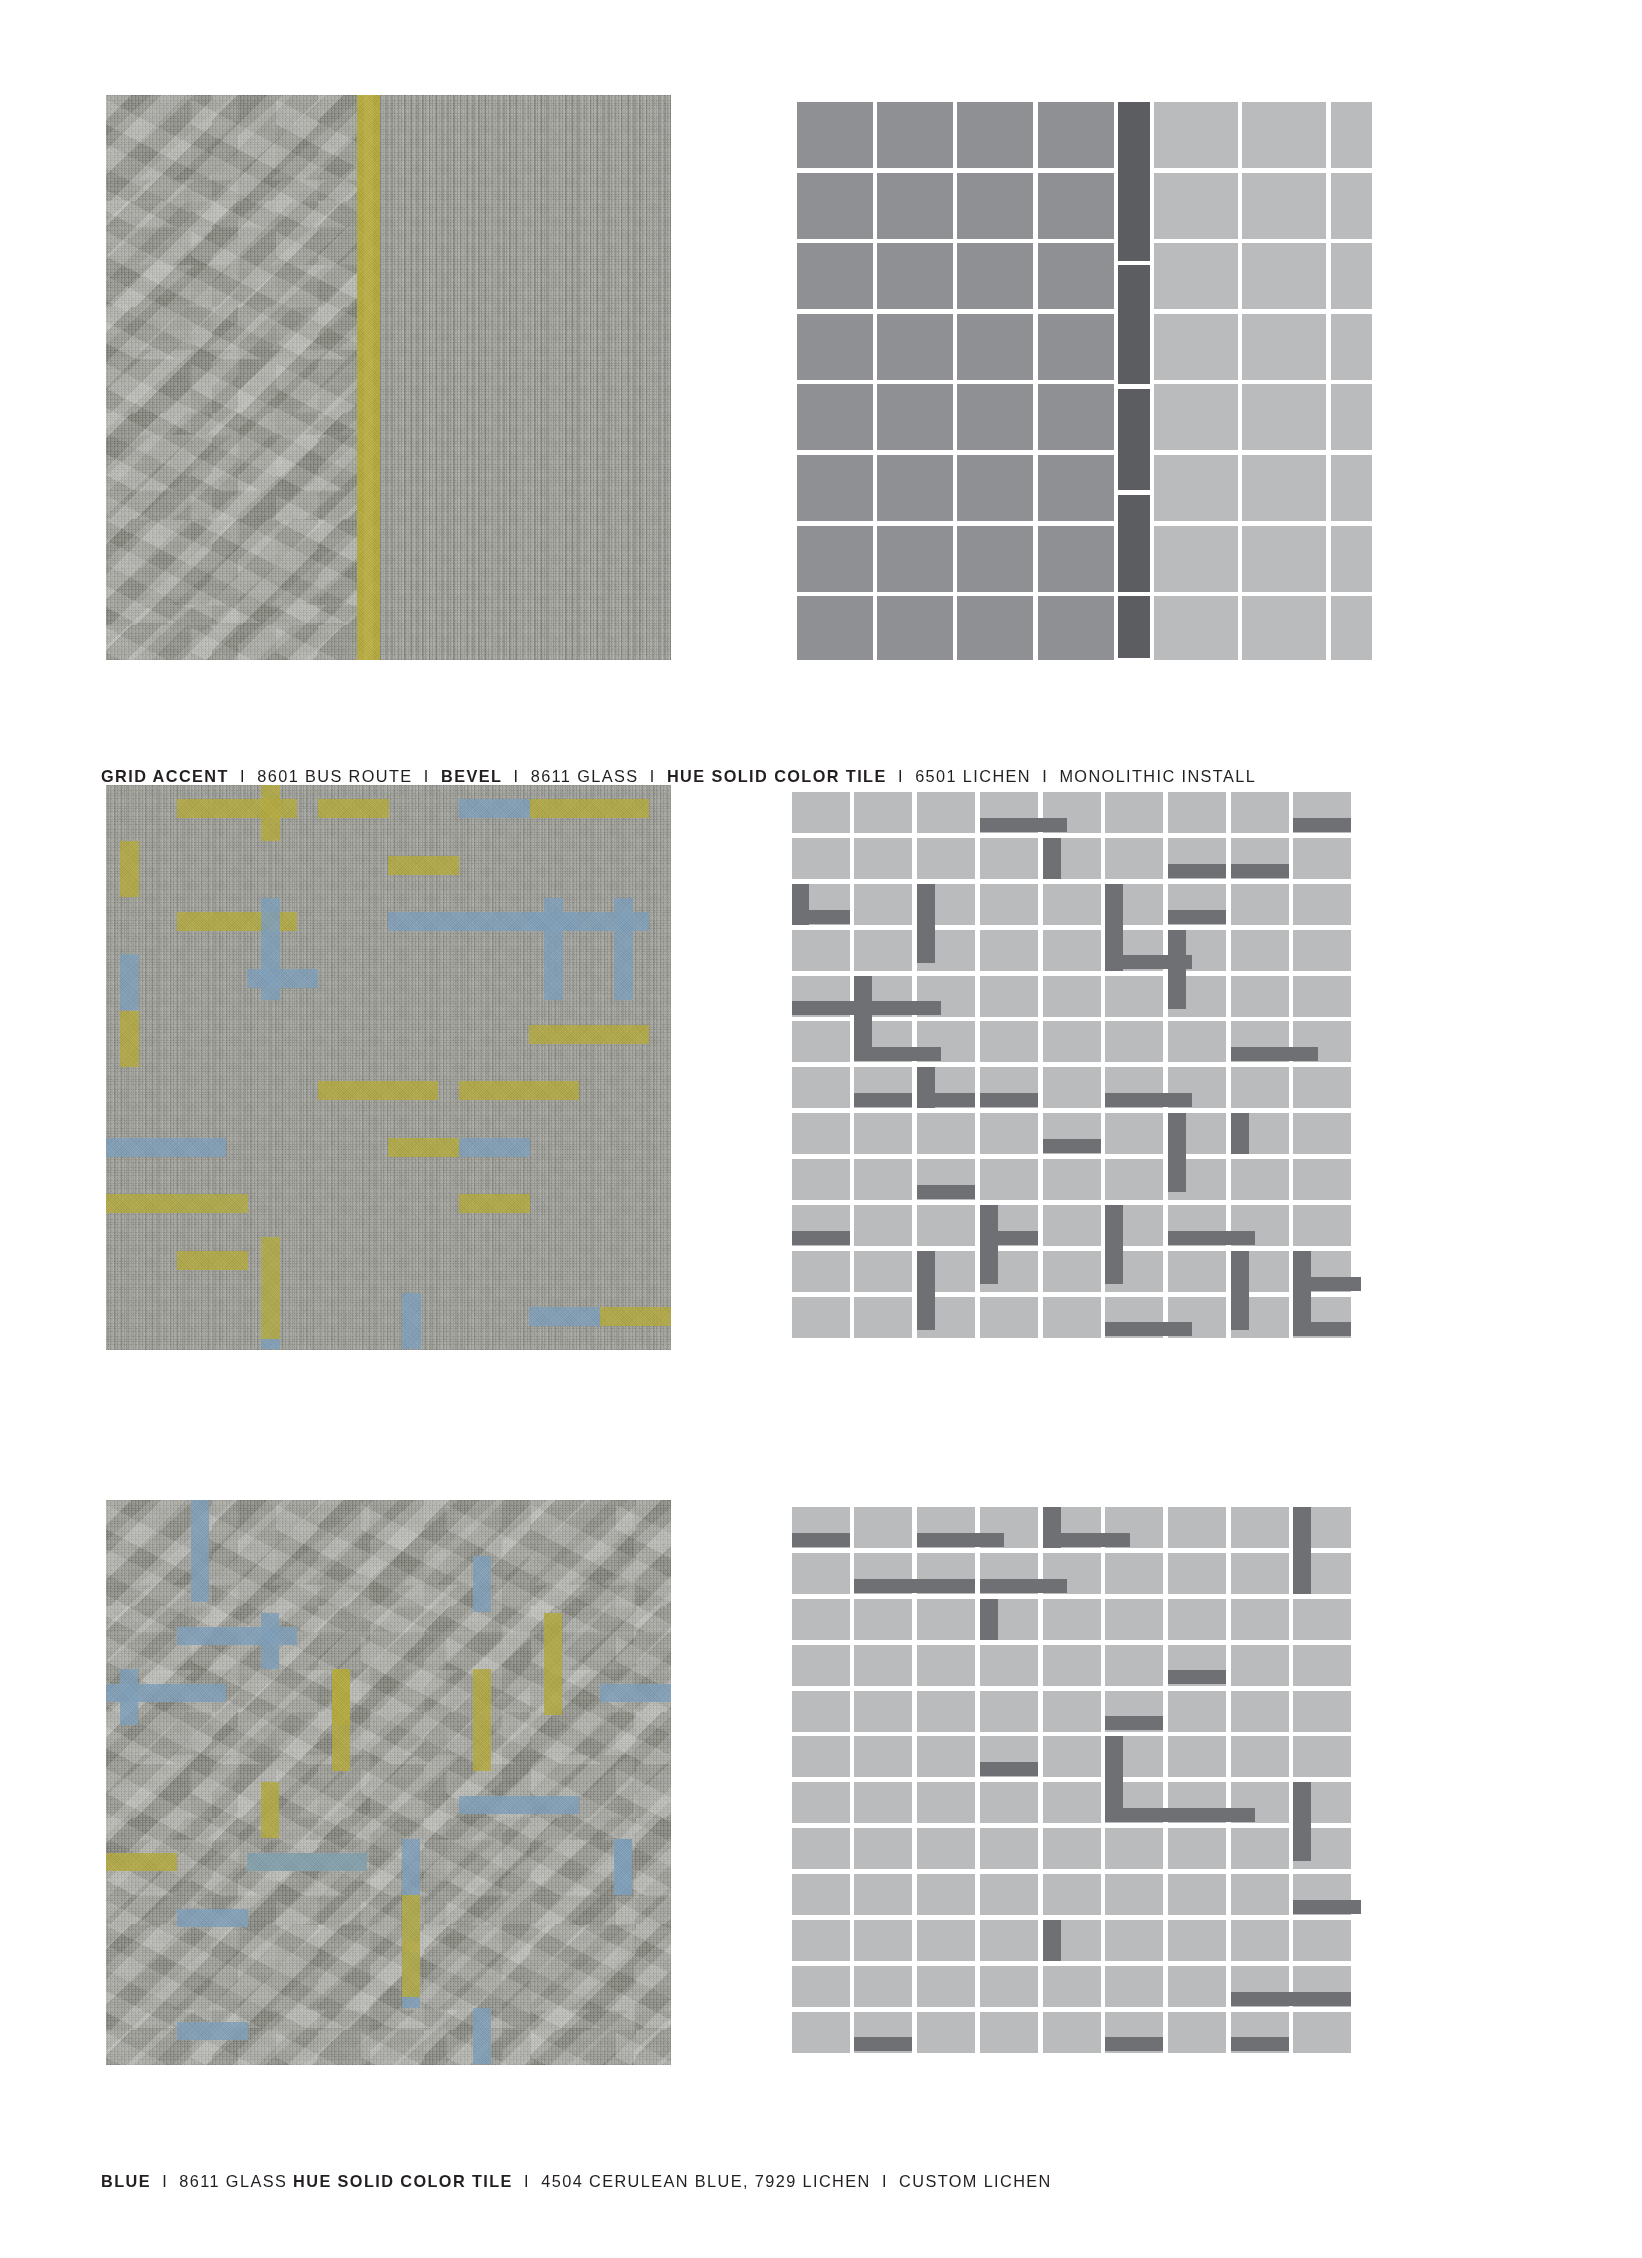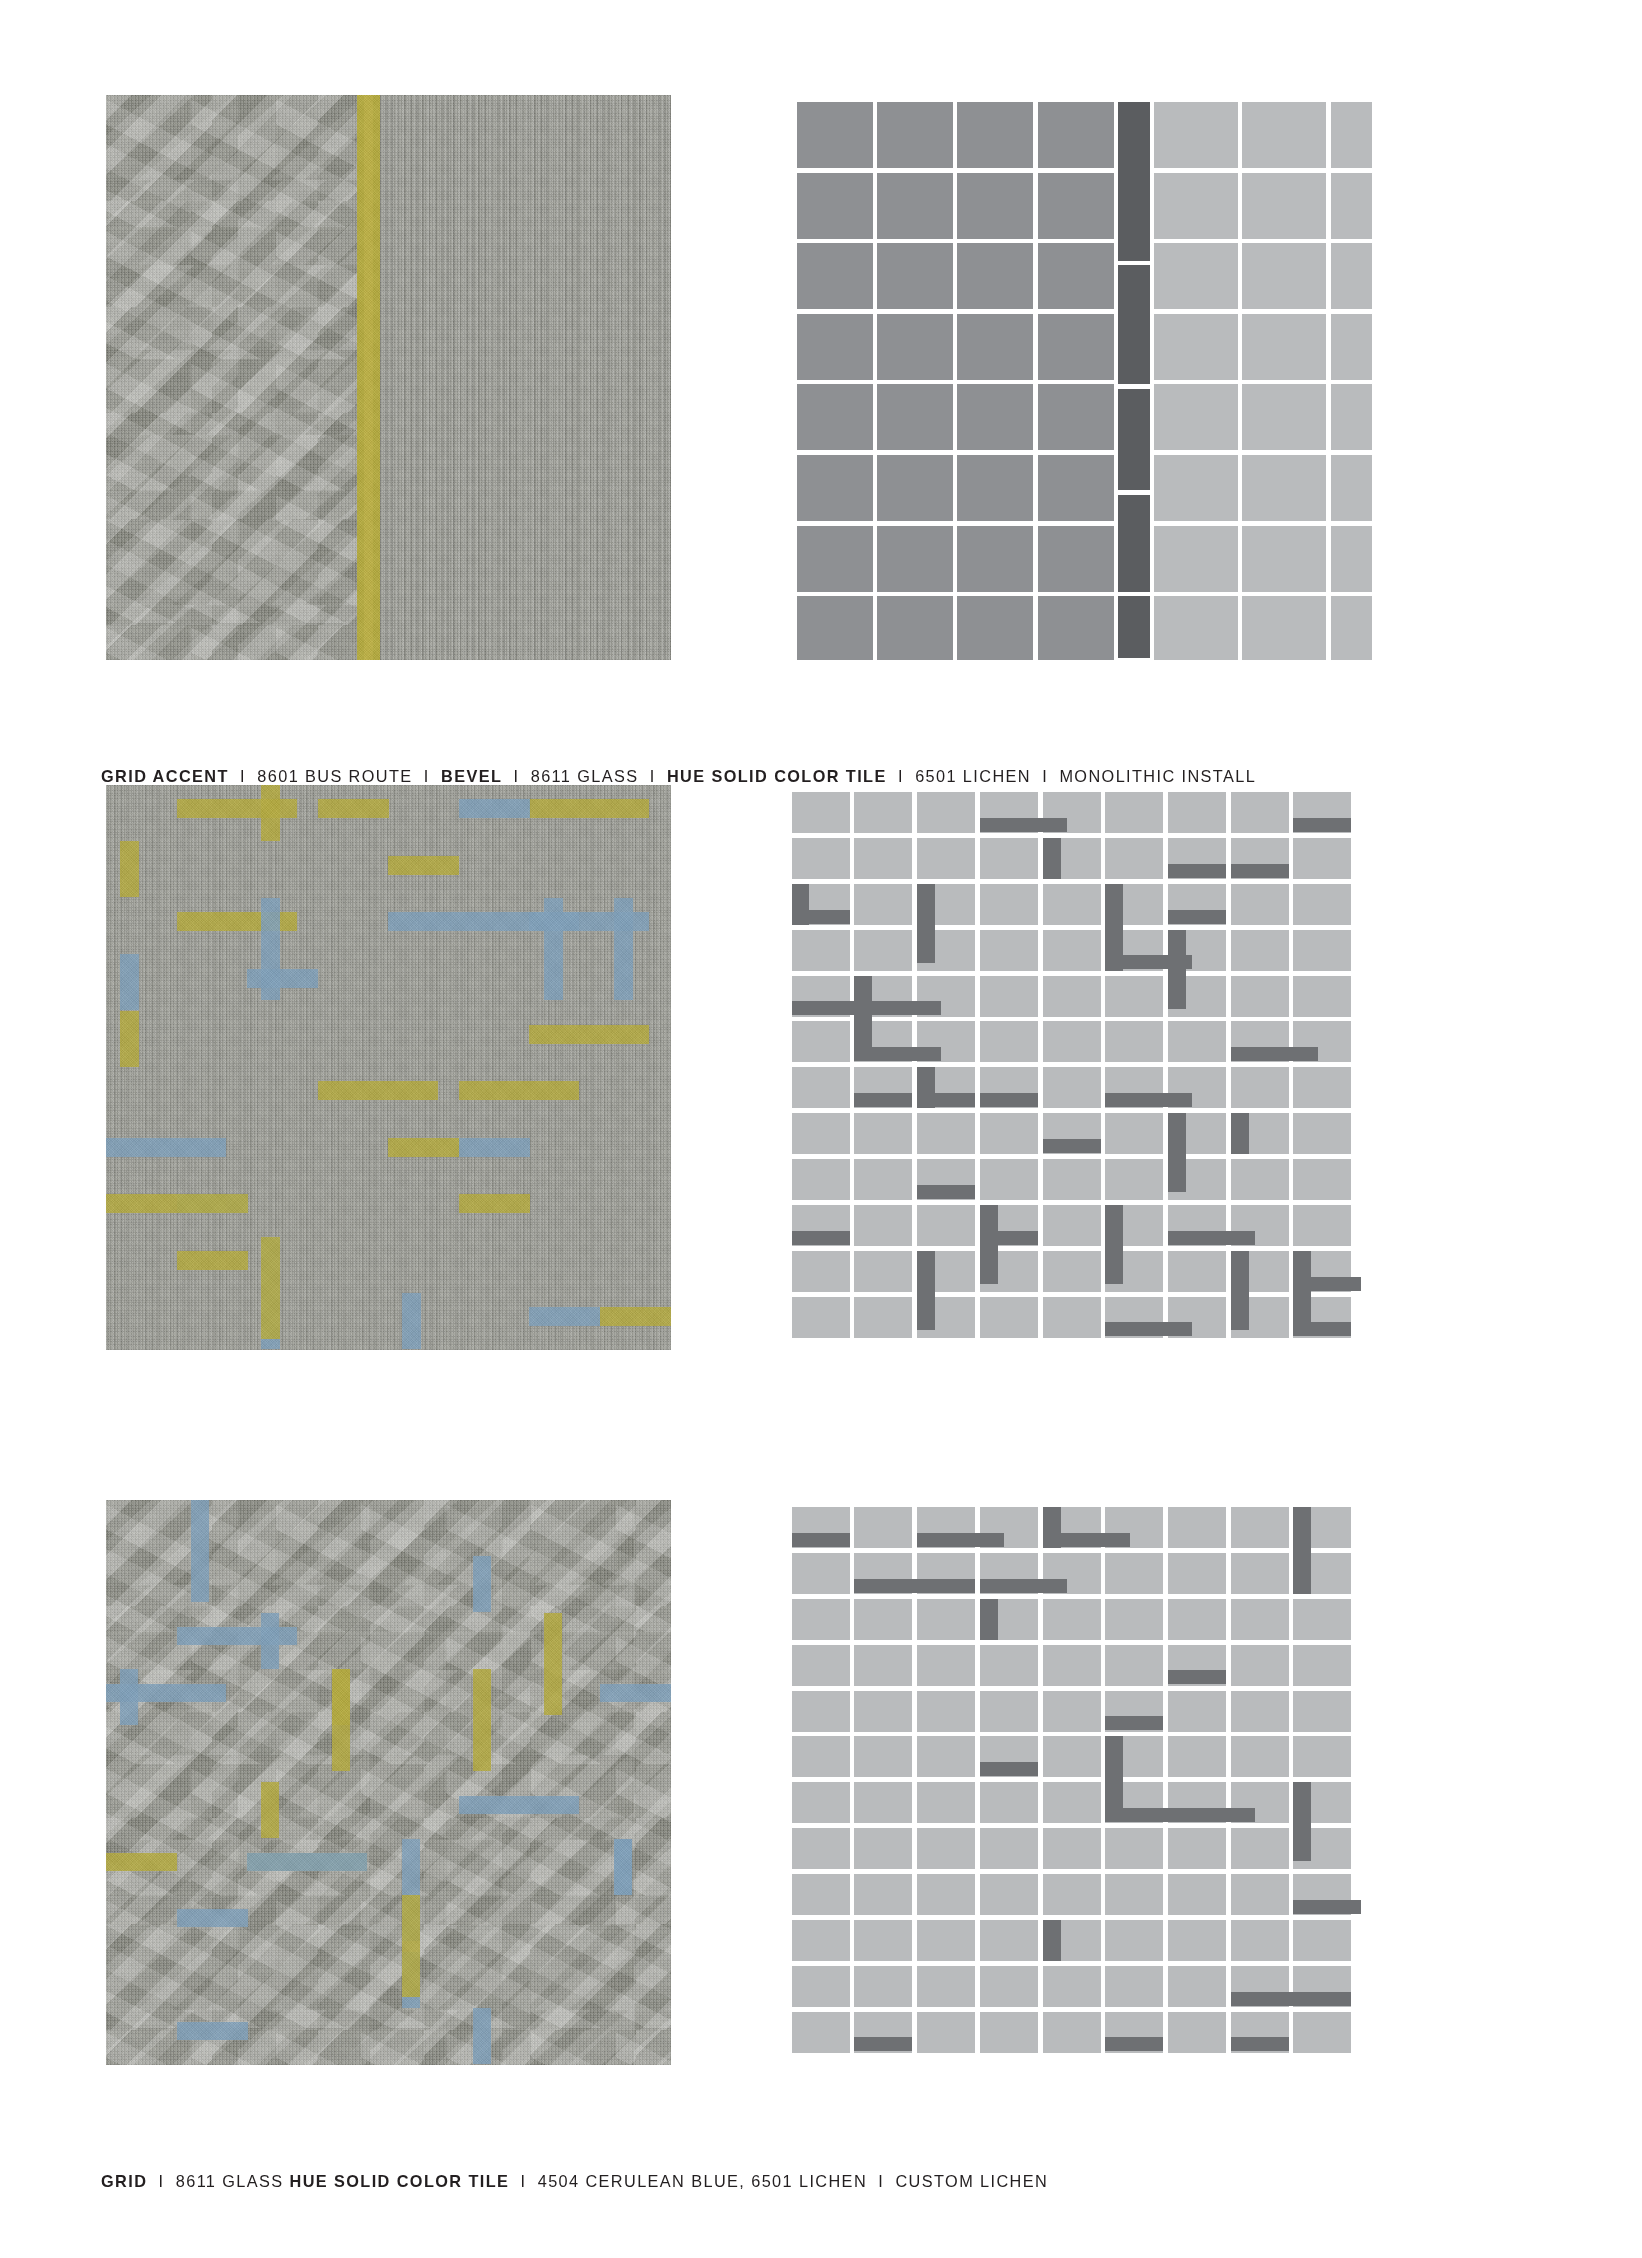--- a/index.html
+++ b/index.html
@@ -403,21 +403,21 @@
           <div class="tile" style="left: 136px; top: 400px; width: 58px; height: 14px; background: rgb(110, 112, 115);"></div>
           <div class="tile" style="left: 324px; top: 99px; width: 17.5px; height: 79px; background: rgb(110, 112, 115);"></div>
           <div class="tile" style="left: 324px; top: 537px; width: 87px; height: 14px; background: rgb(110, 112, 115);"></div>
           <div class="tile" style="left: 73px; top: 216px; width: 87px; height: 14px; background: rgb(110, 112, 115);"></div>
           <div class="tile" style="left: 512px; top: 33px; width: 58px; height: 14px; background: rgb(110, 112, 115);"></div>
           <div class="tile" style="left: 199px; top: 308px; width: 58px; height: 14px; background: rgb(110, 112, 115);"></div>
           <div class="tile" style="left: 199px; top: 446px; width: 58px; height: 14px; background: rgb(110, 112, 115);"></div>
         </div>
     </div>
 
-    <div class="caption" id="cap-2"><span class="b">GRID</span> <span class="sep">I</span> <span>8611 GLASS</span> <span class="b">HUE SOLID COLOR TILE</span> <span class="sep">I</span> <span>4504 CERULEAN BLUE, 6501 LICHEN</span> <span class="sep">I</span> <span>CUSTOM LICHEN</span></div>
+    <div class="caption" id="cap-2"><span class="b">BLUE</span> <span class="sep">I</span> <span>8611 GLASS</span> <span class="b">HUE SOLID COLOR TILE</span> <span class="sep">I</span> <span>4504 CERULEAN BLUE, 7929 LICHEN</span> <span class="sep">I</span> <span>CUSTOM LICHEN</span></div>
   </div>
 
   <div class="row" id="row-3">
 
     <div class="swatch-left">
       <div class="carpet"></div>
       <div class="bevel-tex"></div>
       <div id="grid3-marks" style="position:absolute;inset:0;">
           <div class="stripe" style="left: 494px; top: 184px; width: 71px; height: 17.6px; background: rgb(127, 160, 187); opacity: 0.88;"></div>
           <div class="stripe" style="left: 296px; top: 339px; width: 17.6px; height: 102px; background: rgb(127, 160, 187); opacity: 0.88;"></div>

